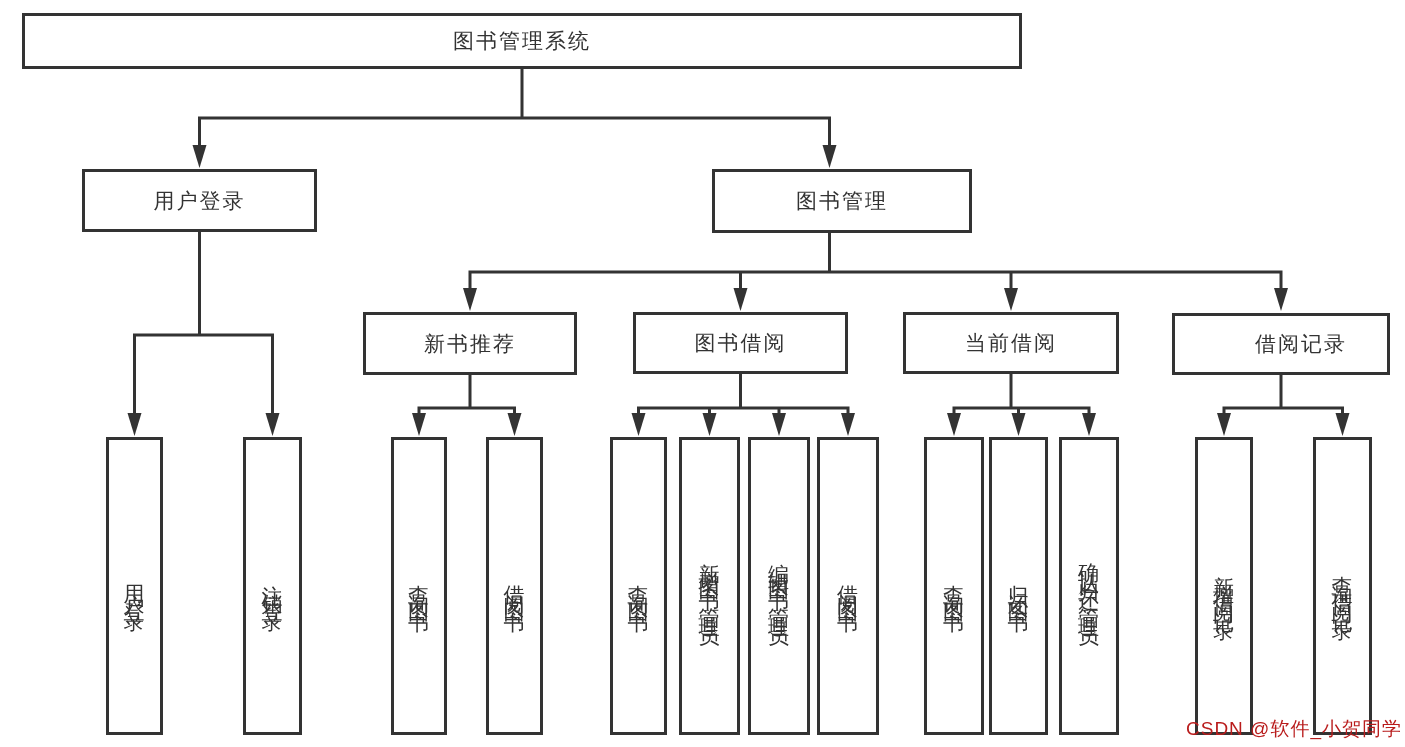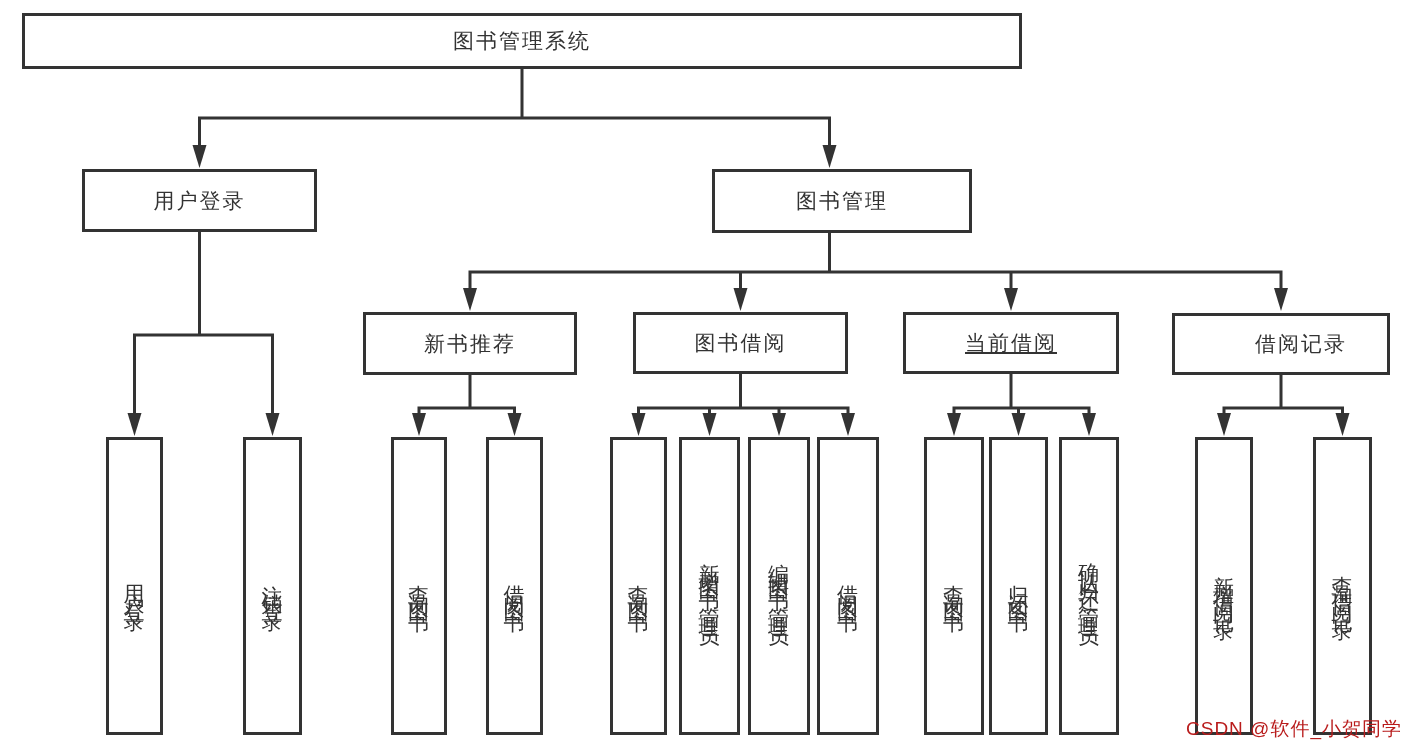--- a/index.html
+++ b/index.html
@@ -26,21 +26,21 @@
     writing-mode:vertical-rl;
     text-orientation:mixed;
     font-size:21px;letter-spacing:9px;
     line-height:1;
   }
   .node-root   {left:22px;  top:13px;  width:1000px;height:56px;}
   .node-login  {left:82px;  top:169px; width:235px; height:63px;}
   .node-mgmt   {left:712px; top:169px; width:260px; height:64px;}
   .node-rec    {left:363px; top:312px; width:214px; height:63px;}
   .node-borrow {left:633px; top:312px; width:215px; height:62px;font-family:Liberation Serif, serif;}
-  .node-current{left:903px; top:312px; width:216px; height:62px;text-decoration:underline;}
+  .node-current{left:903px; top:312px; width:216px; height:62px;}
   .node-record {left:1172px;top:313px; width:218px; height:62px;padding-left:40px;}
   .g1a{left:106px; width:57px;}
   .g1b{left:243px; width:59px;}
   .g2a{left:391px; width:56px;}
   .g2b{left:486px; width:57px;}
   .g3a{left:610px; width:57px;}
   .g3b{left:679px; width:61px;}
   .g3c{left:748px; width:62px;}
   .g3d{left:817px; width:62px;}
   .g4a{left:924px; width:60px;}

